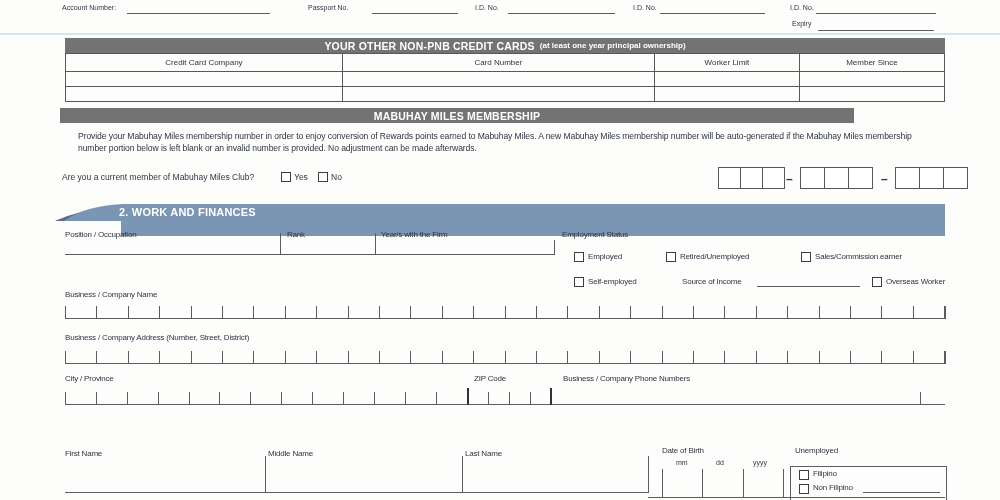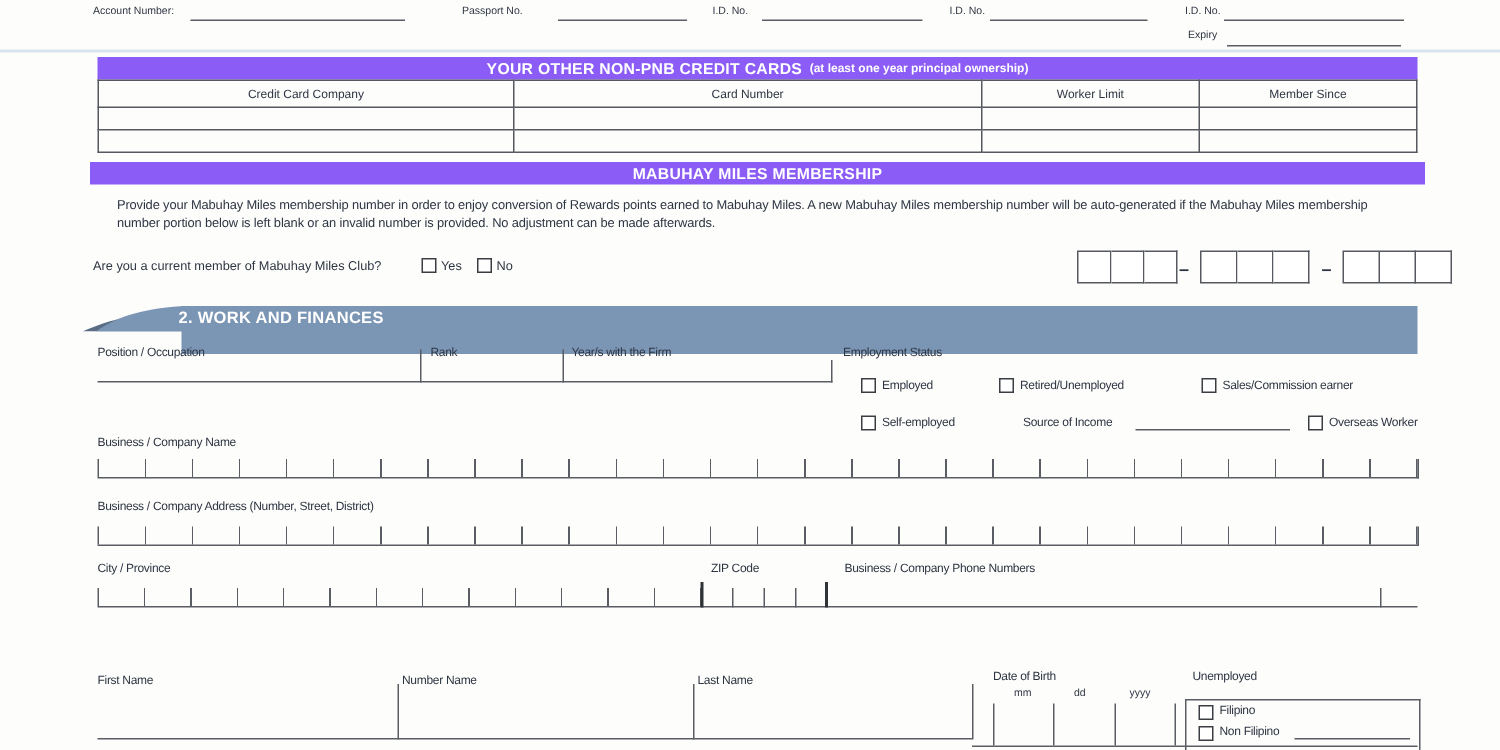--- a/index.html
+++ b/index.html
@@ -4,21 +4,21 @@
 <style>
   html,body{margin:0;padding:0;background:#ffffff;}
   #form{position:relative;width:1000px;height:500px;background:#fdfdfc;overflow:hidden;
         font-family:"Liberation Sans", sans-serif;color:#2e3542;}
   .abs{position:absolute;}
   .lbl{font-size:8px;letter-spacing:-0.2px;white-space:nowrap;}
   .lbl-sm{font-size:7px;white-space:nowrap;}
   .line{border-bottom:1px solid #5a5d63;height:0;}
   .vline{border-left:1px solid #5a5d63;width:0;}
   .vline-heavy{border-left:2px solid #2f3237;width:0;}
-  .bar{background:#8b5cf6;color:#ffffff;}
+  .bar{background:#737373;color:#ffffff;}
   .bar-center{display:flex;align-items:center;justify-content:center;white-space:nowrap;}
   .bar-title{font-weight:bold;font-size:10.5px;letter-spacing:0.2px;}
   .bar-sub{font-weight:bold;font-size:8px;margin-left:5px;}
   .sec-bar{height:32px;}
   .sec-title{position:absolute;left:64px;top:2px;font-weight:bold;font-size:11px;color:#fff;letter-spacing:0.2px;white-space:nowrap;}
   .sec-fill{position:absolute;left:66px;right:0;top:0;bottom:0;background:#7b95b4;}
   .cb{display:inline-block;width:8px;height:8px;border:1px solid #3a3d42;background:#fff;vertical-align:middle;}
   .comb{background-image:repeating-linear-gradient(to right,#5a5d63 0,#5a5d63 1px,transparent 1px,transparent 31.4px);height:12px;}
   .comb-b{border-bottom:1px solid #5a5d63;border-right:1px solid #5a5d63;}
   .mgroup{display:flex;}
@@ -83,21 +83,21 @@
     </tr>
     <tr>
       <td></td>
       <td></td>
       <td></td>
       <td></td>
     </tr>
   </tbody>
     </table>
 
-  <div class="abs bar bar-center" style="left:60px;top:108px;width:890px;height:15px;">
+  <div class="abs bar bar-center" style="left:60px;top:108px;width:794px;height:15px;">
     <span class="bar-title">MABUHAY MILES MEMBERSHIP</span>
   </div>
   <div class="abs para" style="left:78px;top:131px;width:860px;">Provide your Mabuhay Miles membership number in order to enjoy conversion of Rewards points earned to Mabuhay Miles. A new Mabuhay Miles membership number will be auto-generated if the Mabuhay Miles membership number portion below is left blank or an invalid number is provided. No adjustment can be made afterwards.</div>
 
   <span class="abs q" style="left:62px;top:172px;">Are you a current member of Mabuhay Miles Club?</span>
   <span class="abs cb" style="left:281px;top:172px;"></span>
   <span class="abs q" style="left:294px;top:172px;">Yes</span>
   <span class="abs cb" style="left:318px;top:172px;"></span>
   <span class="abs q" style="left:331px;top:172px;">No</span>
 
@@ -167,21 +167,21 @@
   <div class="abs vline" style="left:488px;top:392px;height:13px;"></div>
   <div class="abs vline" style="left:509px;top:392px;height:13px;"></div>
   <div class="abs vline" style="left:530px;top:392px;height:13px;"></div>
   <div class="abs" style="left:467px;top:388px;width:83px;height:17px;"></div>
   <div class="abs vline-heavy" style="left:550px;top:388px;height:17px;"></div>
   <div class="abs" style="left:552px;top:388px;width:393px;height:17px;"></div>
   <div class="abs vline" style="left:920px;top:392px;height:13px;"></div>
 
 
   <span class="abs lbl" style="left:65px;top:449px;">First Name</span>
-  <span class="abs lbl" style="left:268px;top:449px;">Number Name</span>
+  <span class="abs lbl" style="left:268px;top:449px;">Middle Name</span>
   <span class="abs lbl" style="left:465px;top:449px;">Last Name</span>
   <div class="abs line" style="left:65px;top:492px;width:583px;"></div>
   <div class="abs vline" style="left:265px;top:456px;height:37px;"></div>
   <div class="abs vline" style="left:462px;top:456px;height:37px;"></div>
   <div class="abs vline" style="left:648px;top:456px;height:37px;"></div>
 
   <span class="abs lbl" style="left:662px;top:446px;">Date of Birth</span>
   <span class="abs lbl-sm" style="left:676px;top:459px;">mm</span>
   <span class="abs lbl-sm" style="left:716px;top:459px;">dd</span>
   <span class="abs lbl-sm" style="left:753px;top:459px;">yyyy</span>

